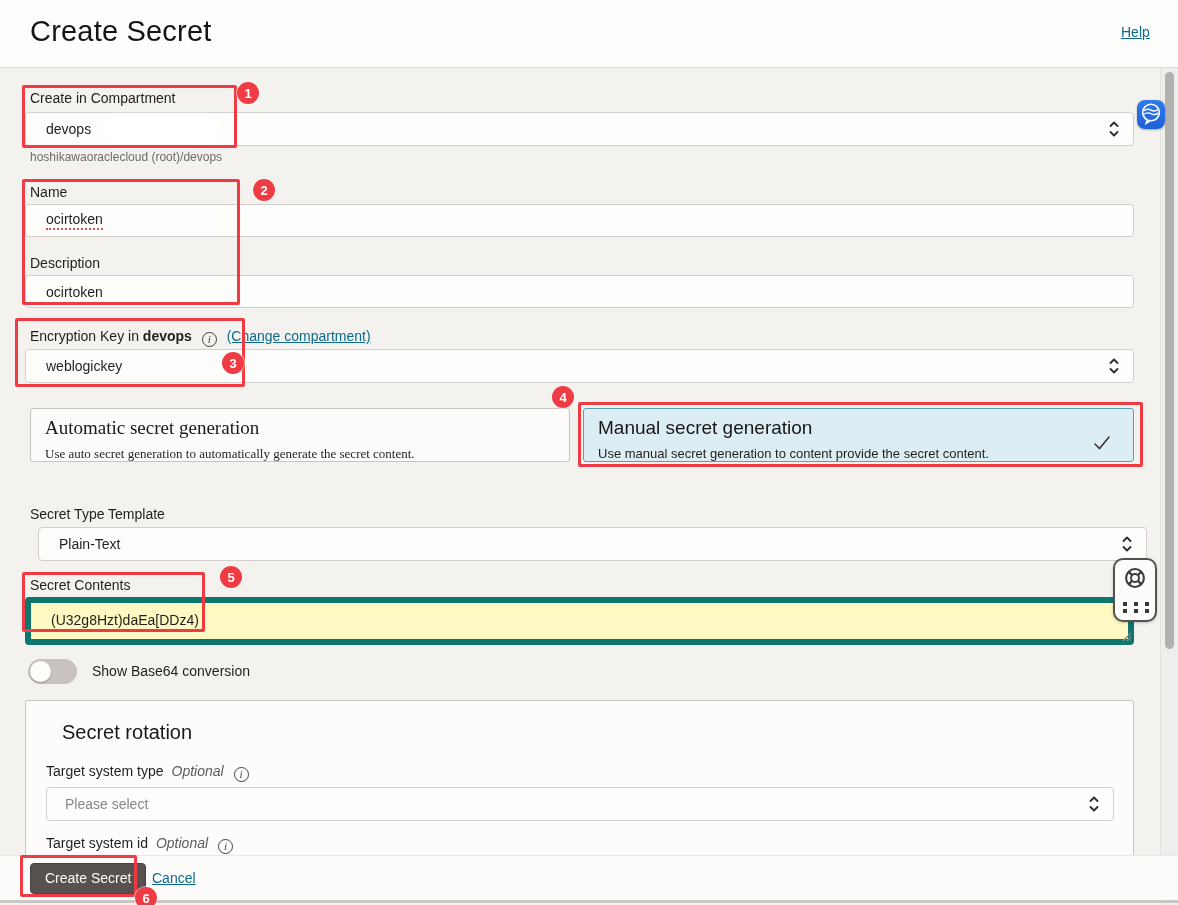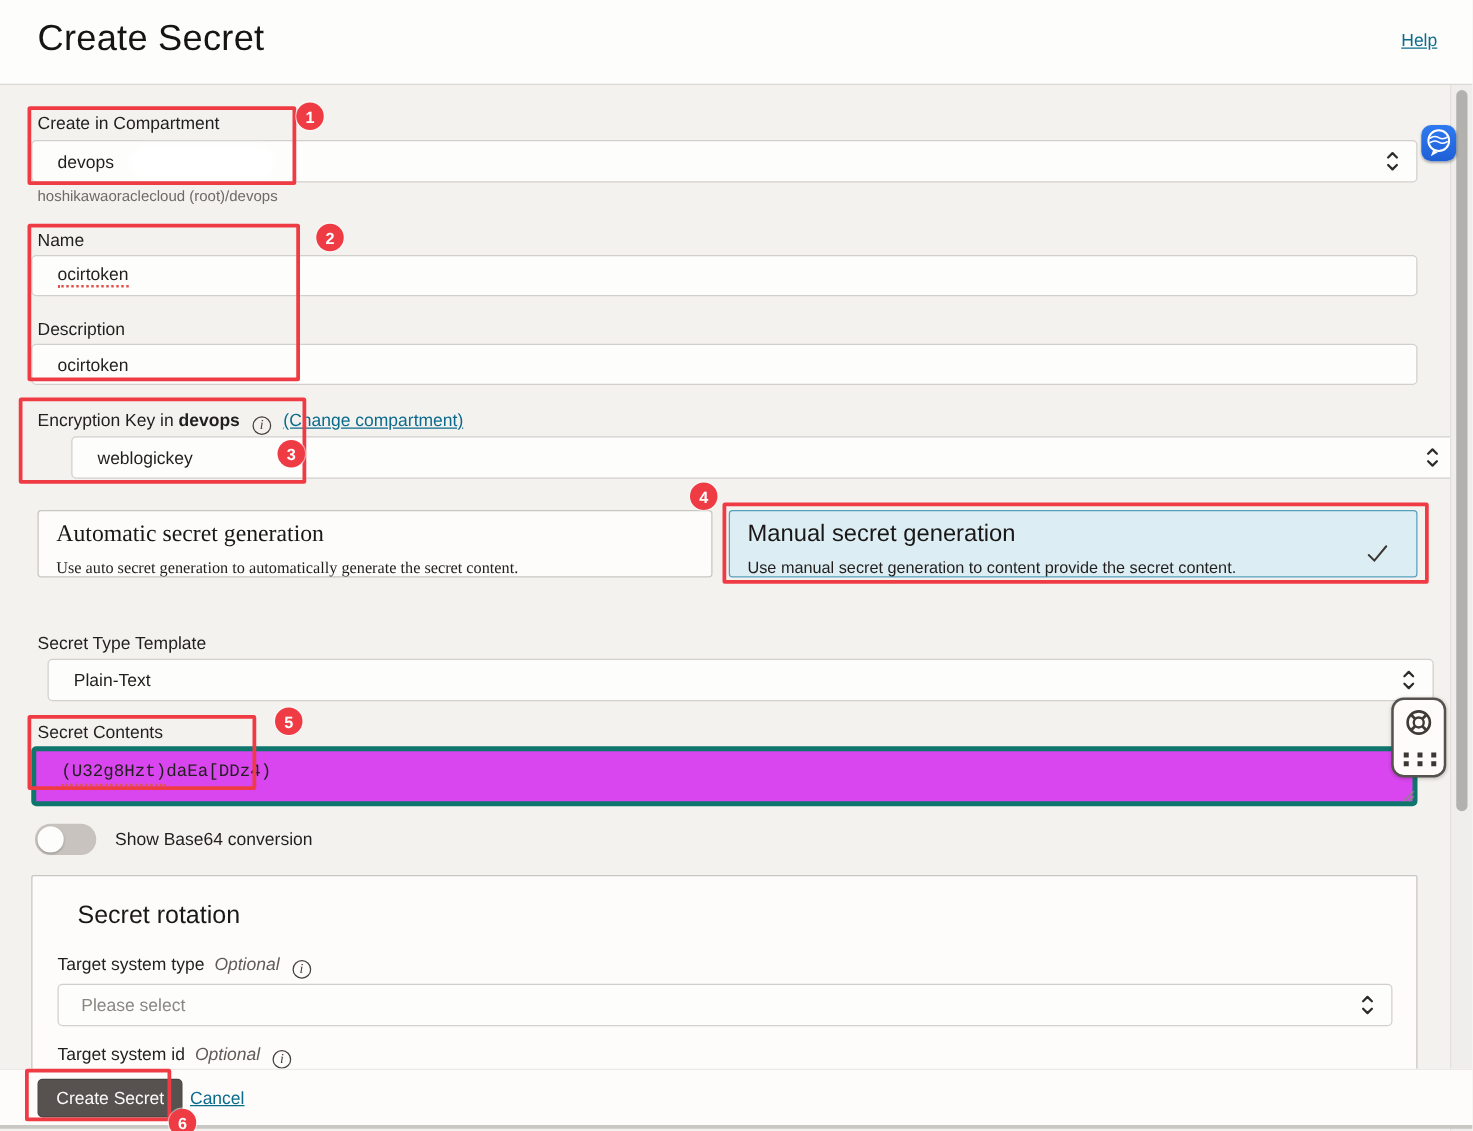--- a/index.html
+++ b/index.html
@@ -21,21 +21,21 @@
   .info-icon { display:inline-flex; align-items:center; justify-content:center; width:15px; height:15px; border:1px solid #44403c; border-radius:50%; font-family:"Liberation Serif", serif; font-style:italic; font-size:11px; color:#44403c; margin-left:6px; vertical-align:-2px; }
 
   
   .gen-card { position:absolute; top:408px; height:54px; background:#fdfcfb; border:1px solid #c8c5c2; border-radius:3px; padding:8px 14px; cursor:pointer; }
   .gen-card.selected { background:#dcedf4; border:1px solid #56a0bc; }
   .gen-card .card-title { font-size:19px; color:#1a1816; }
   .gen-card .card-desc { font-size:13px; color:#211f1d; margin-top:7px; }
   .check-icon { position:absolute; right:22px; top:26px; }
 
   
-  .textarea { position:absolute; left:25px; top:597px; width:1109px; height:48px; background:#d946ef; border:4px solid #0f766e; border-radius:4px; padding:9px 20px; font-size:14px; color:#211f1d;font-family:Liberation Mono, monospace; }
+  .textarea { position:absolute; left:25px; top:597px; width:1109px; height:48px; background:#fef9c3; border:6px solid #0f766e; border-radius:4px; padding:9px 20px; font-size:14px; color:#211f1d; }
   .resize-grip { position:absolute; left:1119px; top:629px; z-index:2; }
 
   
   .toggle { position:absolute; left:28px; top:659px; width:49px; height:25px; background:#c8c3be; border-radius:13px; cursor:pointer; }
   .toggle .knob { position:absolute; left:2px; top:2px; width:21px; height:21px; background:#fdfdfc; border-radius:50%; box-shadow:0 1px 2px rgba(0,0,0,.25); }
 
   
   .rotation-card { position:absolute; left:25px; top:700px; width:1109px; height:160px; background:#fdfcfb; border:1px solid #c8c5c2; border-radius:2px; z-index:1; }
   .rotation-title { position:absolute; left:36px; top:20px; font-size:20px; color:#1a1816; }
   .opt { font-style:italic; color:#5f5b57; margin-left:8px; }
@@ -92,21 +92,21 @@
   <div class="field" style="left:25px; top:275px; width:1109px; height:33px;">
     <span>ocirtoken</span>
   </div>
 
   <div class="lbl" style="left:30px; top:328px;">
     <span>Encryption Key in</span>
     <b>devops</b>
     <span class="info-icon">i</span>
     <span class="link" style="margin-left:6px;">(Change compartment)</span>
   </div>
-  <div class="field" style="left:25px; top:349px; width:1109px;margin-left:32px;">
+  <div class="field" style="left:25px; top:349px; width:1109px;">
     <span>weblogickey</span>
     <svg class="chev" width="12" height="20" viewBox="0 0 12 20">
         <path d="M2.5 7 L6 3.5 L9.5 7" fill="none" stroke="#2e2b28" stroke-width="1.8" stroke-linecap="round" stroke-linejoin="round"></path>
         <path d="M2.5 13 L6 16.5 L9.5 13" fill="none" stroke="#2e2b28" stroke-width="1.8" stroke-linecap="round" stroke-linejoin="round"></path>
       </svg>
   </div>
 
   <div class="gen-card" style="left:30px; width:540px;font-family:Liberation Serif, serif;">
     <div class="card-title">Automatic secret generation</div>
     <div class="card-desc">Use auto secret generation to automatically generate the secret content.</div>

